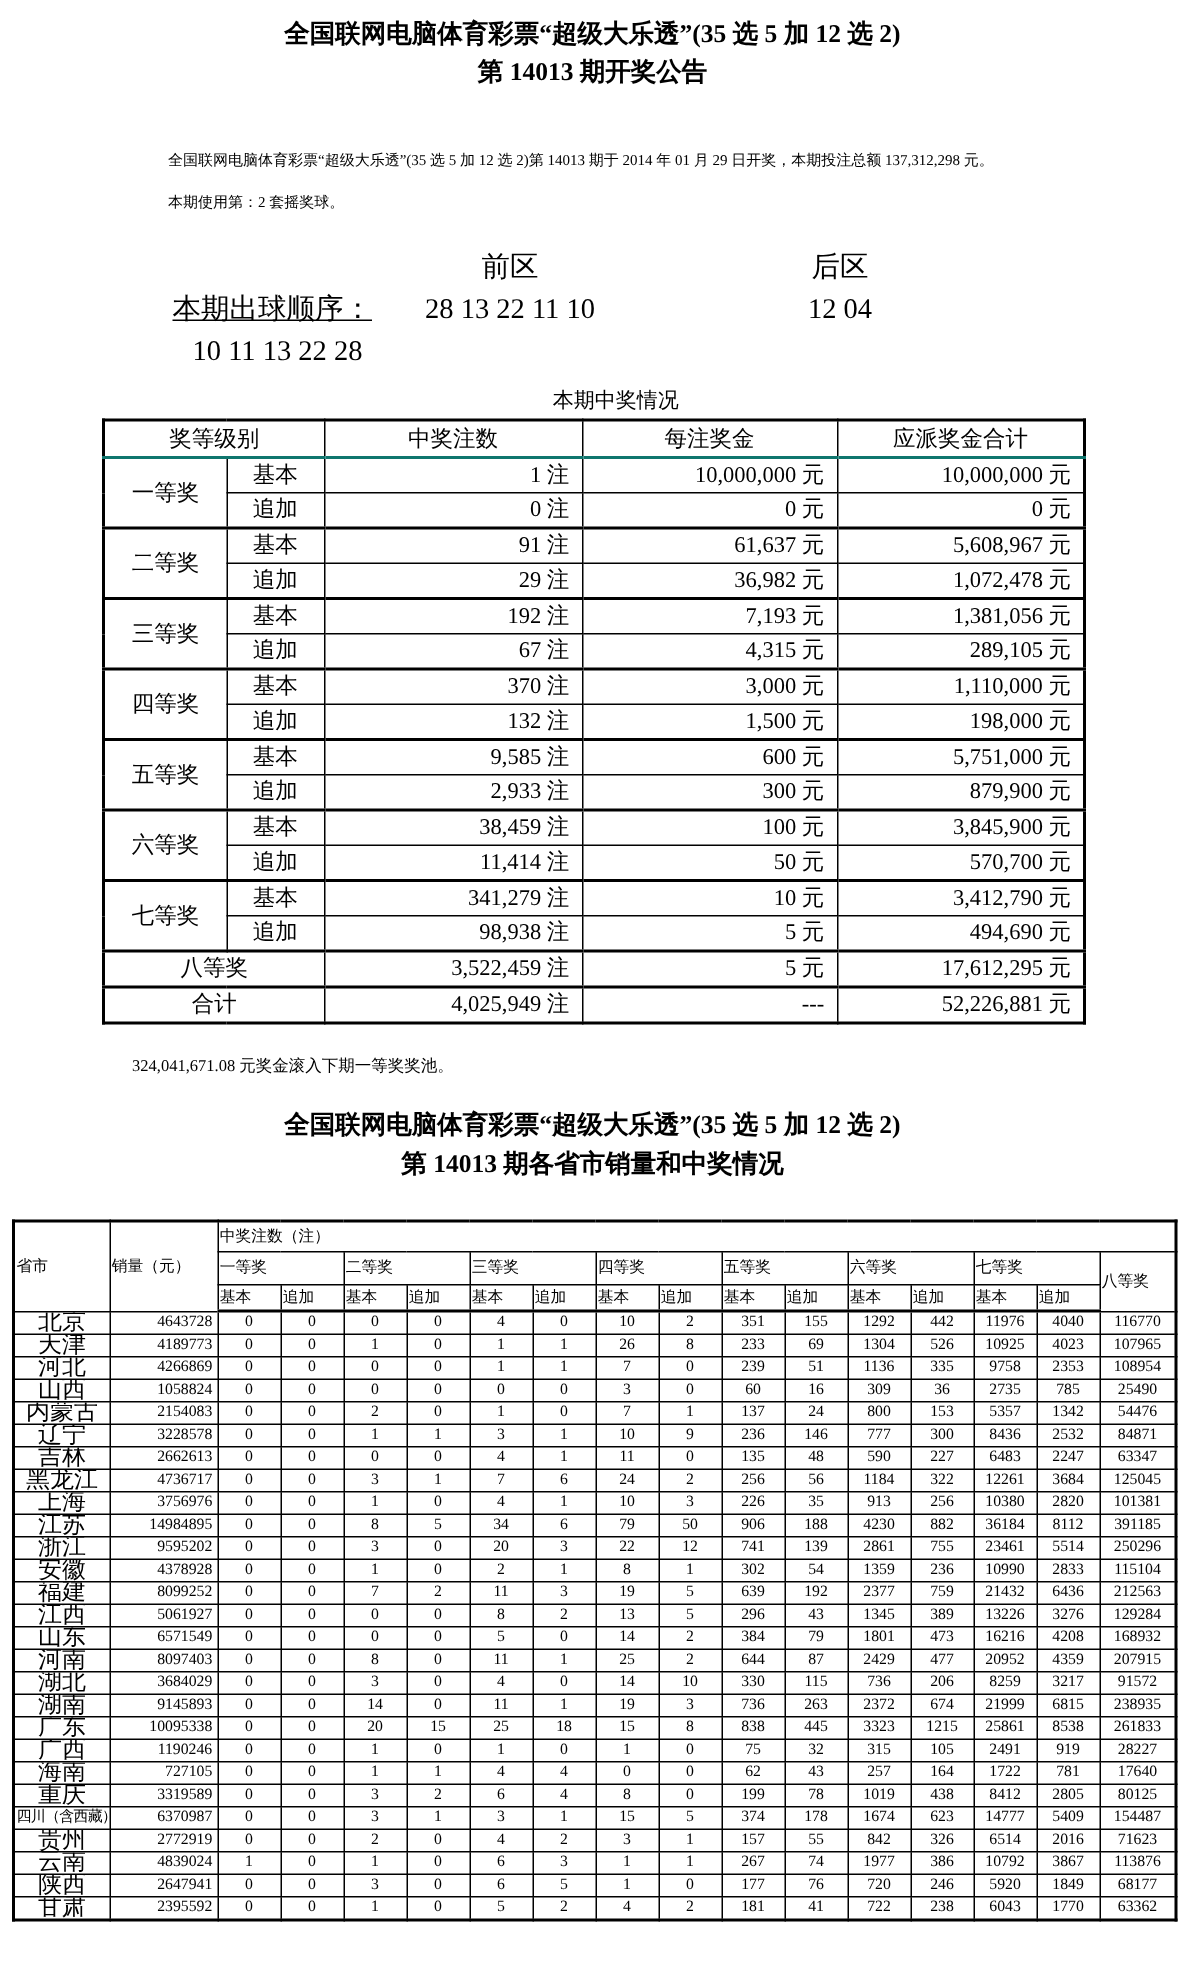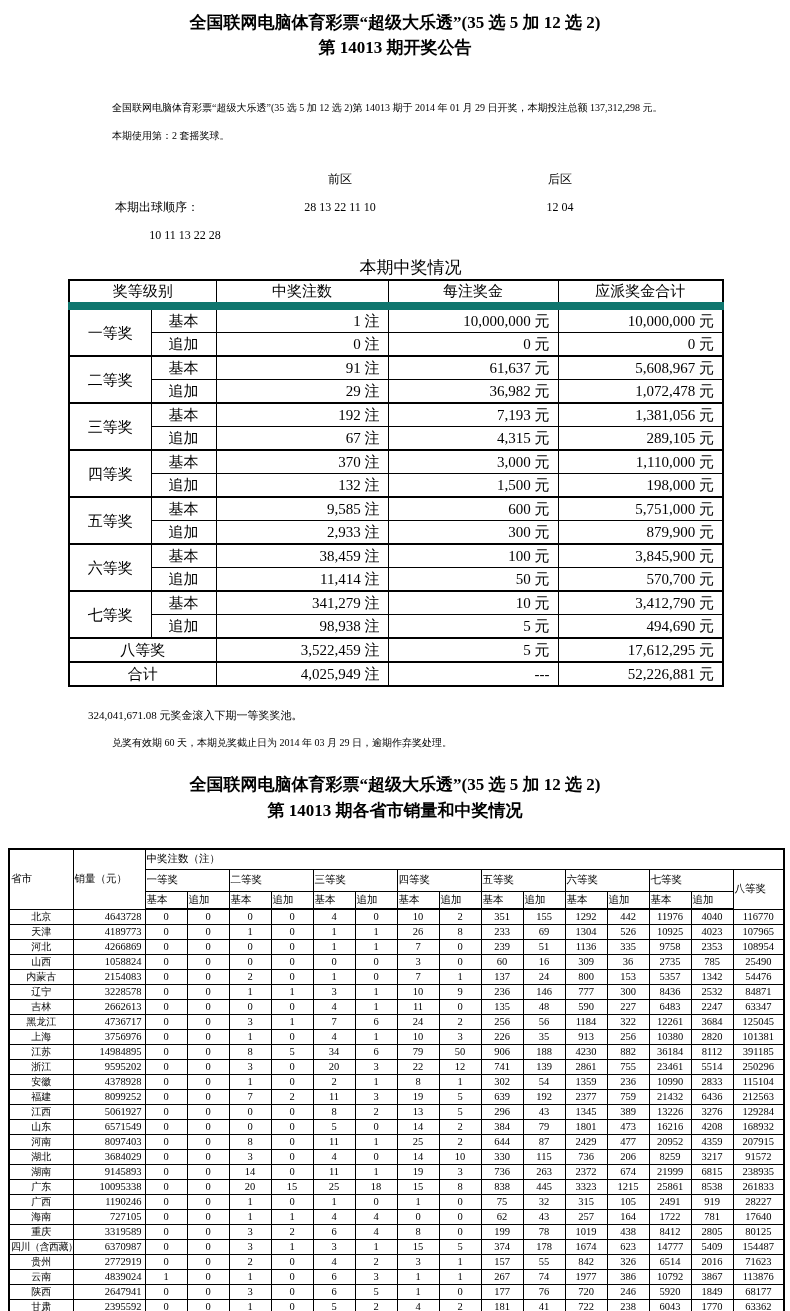--- a/index.html
+++ b/index.html
@@ -11,51 +11,51 @@
     overflow: hidden;
   }
   .doc { width: 790px; position: relative; }
 
   .main-title { text-align:center; font-weight:bold; font-size:17px; line-height:25px; padding-top:10px; }
 
   .body-text { margin: 15px 92px; font-size:10px; line-height:28px; text-align:justify; }
   .para-block { margin-top:34px; }
   .indent { text-indent: 2em; }
 
-  .draw-grid { margin-left:115px; font-size:12px; margin-top:2px; }
+  .draw-grid { margin-left:115px; font-size:19px; margin-top:2px; }
   .draw-row { display:flex; line-height:28px; }
-  .dr-label { width:155px; }
+  .dr-label { width:155px;text-decoration:underline; }
   .dr-front { width:140px; text-align:center; }
   .dr-gap { width:75px; }
   .dr-back { width:150px; text-align:center; }
 
-  .tbl1-caption { text-align:center; font-size:17px; margin-top:8px; line-height:22px;padding-left:31px; }
+  .tbl1-caption { text-align:center; font-size:14px; margin-top:8px; line-height:22px;padding-left:31px; }
   table { border-collapse: collapse; table-layout: fixed; }
   td, th { border:1px solid #000; font-weight:normal; overflow:hidden; white-space:nowrap; }
 
   .prize-table { margin-left:68px; width:654px; font-size:15px; border:2px solid #000; }
   .prize-table th { height:25px; text-align:center; }
   .prize-table td { height:20.5px; line-height:20px; }
-  .prize-table thead th { border-bottom:8px solid #0f766e; }
+  .prize-table thead th { border-bottom:2px solid #0f766e; }
   .prize-table .c { text-align:center; }
   .prize-table .r { text-align:right; padding-right:8px; }
   .prize-table tr.group-start td { border-top:2px solid #000; }
 
   .rollover { margin:14px 0 0 88px; font-size:11px; line-height:28px; }
 
   .section-title { text-align:center; font-weight:bold; font-size:17px; line-height:26px; margin-top:12px; }
 
   .prov-table { margin:24px 0 0 8px; width:775px; font-size:10.5px; border:2px solid #000; }
   .prov-table th { text-align:left; }
   .prov-table .h1 { height:20px; }
   .prov-table .h2 th { height:22px; }
   .prov-table .h3 th { height:18px; border-bottom:2px solid #000; }
   .prov-table td { height:13px; line-height:12px; text-align:center; }
   .prov-table td.sales { text-align:right; padding-right:3px; }
-  .prov-table td.pname { font-size:10px; }
+  .prov-table td.pname { font-size:16px; }
   .prov-table td.pname.long { font-size:10px; letter-spacing:-0.5px; }
 </style>
 </head>
 <body>
 
 <div class="doc">
 
   <div class="main-title">
     <div>全国联网电脑体育彩票“超级大乐透”(35 选 5 加 12 选 2)</div>
     <div>第 14013 期开奖公告</div>
@@ -205,23 +205,20 @@
           <td class="c" colspan="2">合计</td>
           <td class="r">4,025,949 注</td>
           <td class="r">---</td>
           <td class="r">52,226,881 元</td>
         </tr>
       </tbody>
   </table>
 
   <p class="rollover">324,041,671.08 元奖金滚入下期一等奖奖池。</p>
 
-  <div class="body-text" style="margin-top:0;">
-    <p class="indent" style="margin:0;">兑奖有效期 60 天，本期兑奖截止日为 2014 年 03 月 29 日，逾期作弃奖处理。</p>
-  </div>
 
   <div class="section-title">
     <div>全国联网电脑体育彩票“超级大乐透”(35 选 5 加 12 选 2)</div>
     <div>第 14013 期各省市销量和中奖情况</div>
   </div>
 
   <table class="prov-table">
     <colgroup>
       <col style="width:64px">
         <col style="width:72px">

